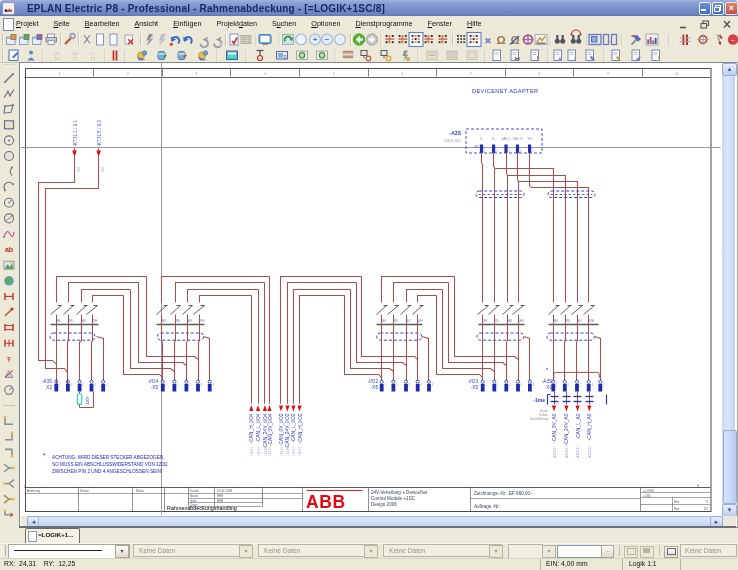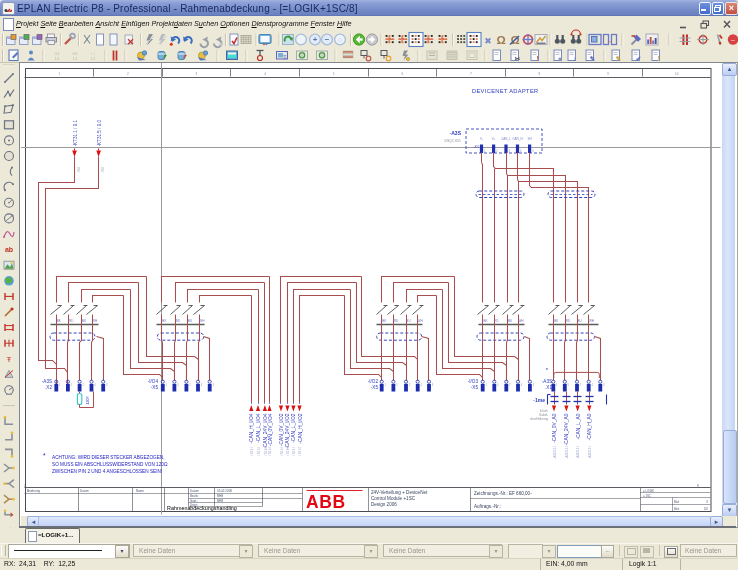--- a/index.html
+++ b/index.html
@@ -1,32 +1,32 @@
 <!DOCTYPE html>
 <html><head><meta charset="utf-8">
 <style>
   html,body { margin:0; padding:0; }
   body { width:738px; height:570px; position:relative; overflow:hidden;
          font-family:"Liberation Sans",sans-serif; background:#ece9d8; }
   .abs { position:absolute; }
-  #menuline span { margin-right:2px;font-style:italic; }
+  #menuline span { margin-right:15px; }
 </style></head>
 <body>
 
 <div class="abs" style="left:0;top:0;width:738px;height:15.5px;
   background:linear-gradient(to bottom,#a2b2de 0%,#8ba0d6 18%,#7288c6 70%,#6c82c0 92%,#5a70ae 100%);
   border-radius:4px 4px 0 0;"></div>
 <div class="abs" style="left:2px;top:2px;width:11px;height:11px;background:#f4f2ee;border:1px solid #8899bb;border-radius:2px;"></div>
 <div class="abs" style="left:3.5px;top:3px;width:8px;height:9px;overflow:hidden;">
  <svg width="8" height="9">
       <path d="M0,8 L6,1 M2,8 L8,2" stroke="#c03028" stroke-width="1.6"></path>
       <circle cx="2" cy="2.5" r="1.5" fill="#334"></circle>
     </svg>
 </div>
-<div class="abs" style="left:17px;top:2.5px;font-size:10px;font-weight:normal;color:#1a2a62;letter-spacing:0.2px;">EPLAN Electric P8 - Professional - Rahmenabdeckung - [=LOGIK+1SC/8]</div>
+<div class="abs" style="left:27px;top:2.5px;font-size:10px;font-weight:bold;color:#1a2a62;letter-spacing:0.2px;">EPLAN Electric P8 - Professional - Rahmenabdeckung - [=LOGIK+1SC/8]</div>
 <div class="abs" style="left:699px;top:2px;width:10px;height:10.5px;background:linear-gradient(#6e90dc,#416cc8);border:1px solid #f0f4ff;border-radius:2px;"></div>
 <div class="abs" style="left:701px;top:8.5px;width:5px;height:2px;background:#fff;"></div>
 <div class="abs" style="left:712px;top:2px;width:10px;height:10.5px;background:linear-gradient(#6e90dc,#416cc8);border:1px solid #f0f4ff;border-radius:2px;"></div>
 <div class="abs" style="left:714.5px;top:5px;width:4px;height:3.5px;border:1px solid #fff;"></div>
 <div class="abs" style="left:713.5px;top:6.5px;width:4px;height:3.5px;border:1px solid #fff;background:#5580d0;"></div>
 <div class="abs" style="left:725px;top:2px;width:11px;height:10.5px;background:linear-gradient(#d98975,#c04f42);border:1px solid #f0e0e0;border-radius:2px;color:#fff;font-size:9px;font-weight:bold;text-align:center;line-height:10px;">×</div>
 
 <div class="abs" style="left:0;top:15.5px;width:738px;height:16px;background:#ece9d8;"></div>
 <div class="abs" style="left:3px;top:18px;width:9px;height:11px;background:#fff;border:1px solid #7a8ab8;"></div>
 <div class="abs" style="left:16px;top:19px;font-size:7.2px;color:#111;white-space:nowrap;" id="menuline">

